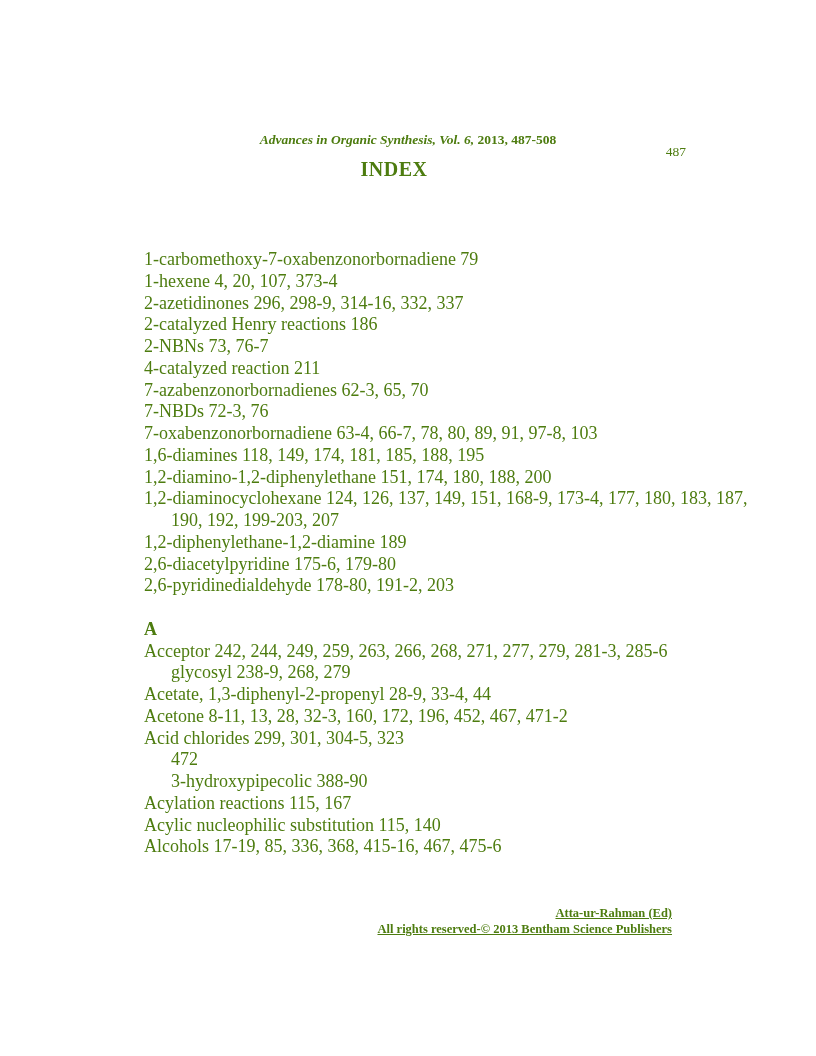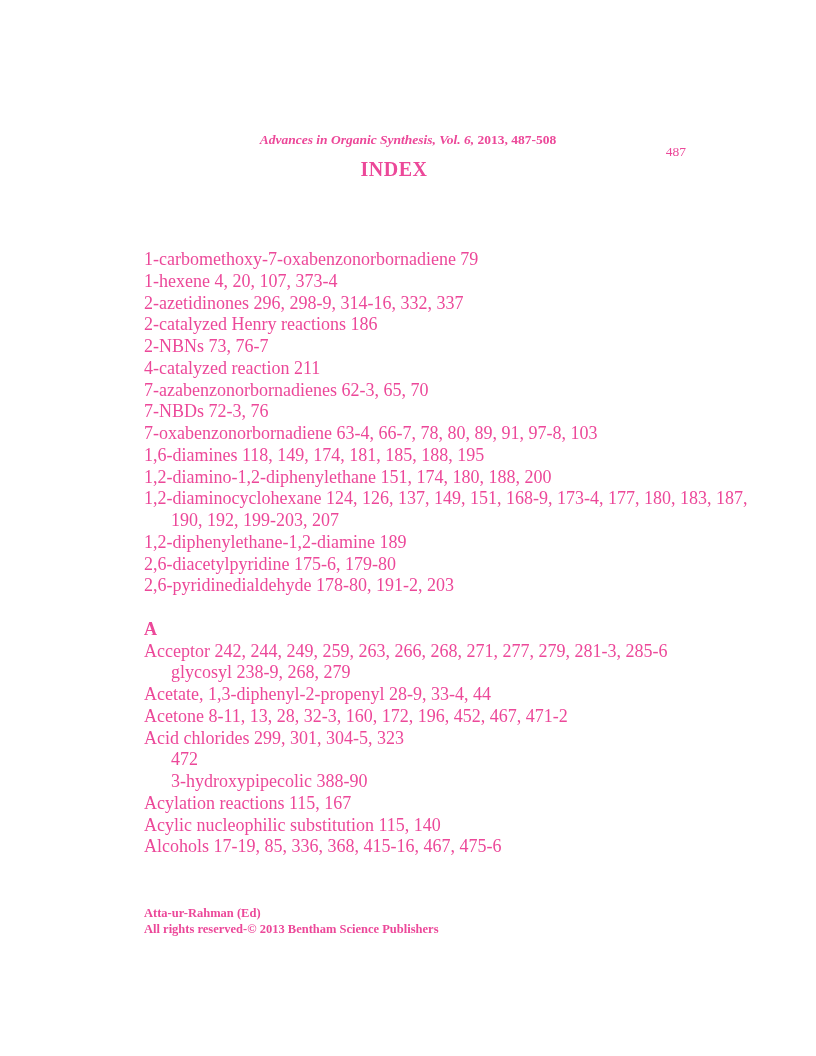--- a/index.html
+++ b/index.html
@@ -3,21 +3,21 @@
 <meta charset="utf-8">
 <style>
   html, body { margin: 0; padding: 0; background: #e8e8e8; }
   .page {
     position: relative;
     width: 816px;
     height: 1056px;
     background: #ffffff;
     margin: 0 auto;
     font-family: "Liberation Serif", serif;
-    color: #ec4899;
+    color: #4d7c0f;
     overflow: hidden;
   }
   .header {
     position: absolute;
     top: 131px;
     left: 144px;
     width: 528px;
     font-size: 13.5px;
     font-weight: bold;
     line-height: 17px;
@@ -52,24 +52,25 @@
     margin-top: 42px;
   }
   .entry-line { white-space: nowrap; }
   .entry-line.indent { padding-left: 27px; }
   .section-letter { font-weight: bold; }
   .footer {
     position: absolute;
     top: 905px;
     left: 144px;
     width: 528px;
-    text-align: left;
+    text-align: right;
     font-size: 12.5px;
     font-weight: bold;
     line-height: 16px;
+    text-decoration: underline;
   }
 </style>
 </head>
 <body>
 
 <div class="page">
 
   <div class="header">
     <div class="running-title"><span class="book-italic">Advances in Organic Synthesis, Vol. 6,</span><span> 2013, 487-508</span></div>
     <div class="page-number">487</div>

